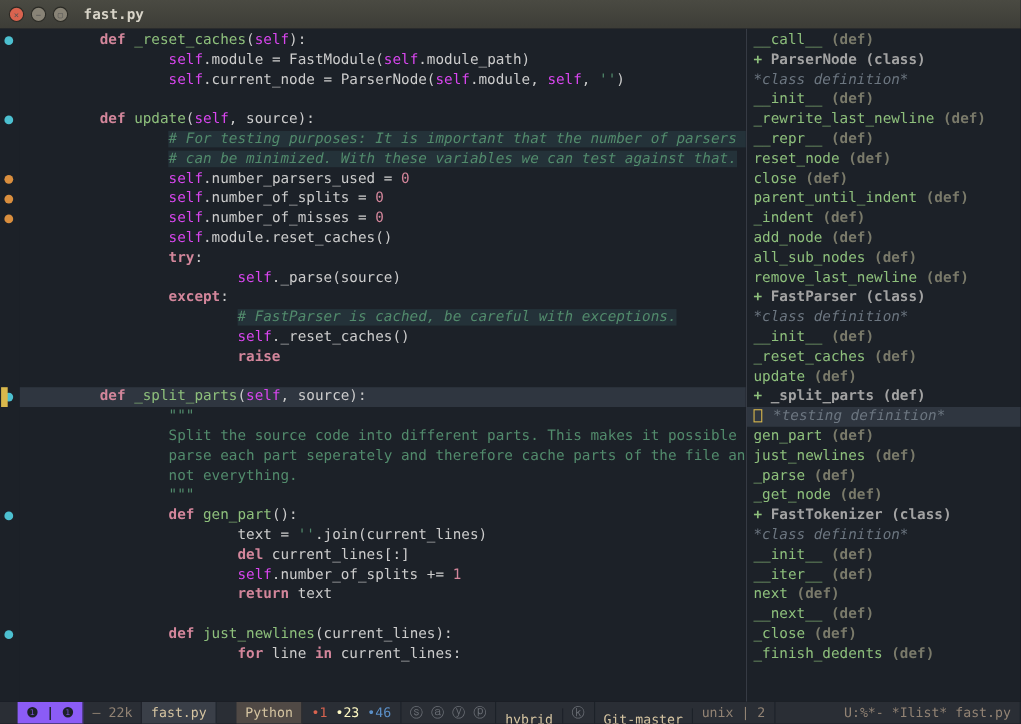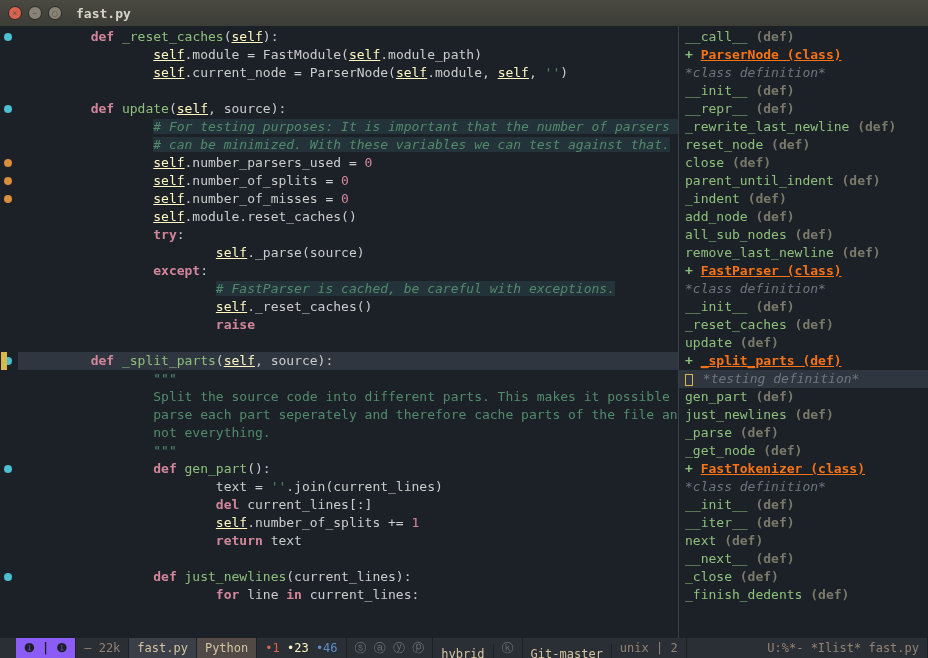--- a/index.html
+++ b/index.html
@@ -66,41 +66,41 @@
 }
 .m-cyan { background: #4cc0d0; }
 .m-orange { background: #d98e3e; }
 .m-bar {
   position: absolute;
   left: -17px; width: 6px; height: 18px; top: 0;
   background: #d9b84c;
 }
 .kw { color: #d3869b; font-weight: bold; }
 .fn { color: #8ec07c; }
-.self { color: #fef9c3; text-decoration: underline; }
+.self { color: #d946ef; }
 .str { color: #528b6c; }
 .comment { color: #528b6c; font-style: italic; }
 .num { color: #d3869b; }
 .bg-comment { background: #243239; }
 .sidebar {
   width: 250px;
   background: #1c2128;
   border-left: 1px solid #3a3f48;
   padding: 2px 0;
   line-height: 18px;
   overflow: hidden;
 }
 .side-line {
   height: 18px;
   padding-left: 6px;
   white-space: nowrap;
 }
 .side-line.hl { background: #2f3640; }
 .plus { color: #8ec07c; font-weight: bold; }
-.cls { color: #f97316; text-decoration: underline; font-weight: bold; }
+.cls { color: #a3a3a3; font-weight: bold; }
 .def-name { color: #8ec07c; }
 .def-lbl { color: #7a7a6a; font-weight: bold; }
 .stardef { color: #6c7680; font-style: italic; }
 .side-marker {
   display: inline-block;
   width: 8px; height: 12px;
   border: 1px solid #d9b84c;
   margin-right: 2px;
   vertical-align: middle;
 }
@@ -115,21 +115,21 @@
 }
 .sb-seg {
   padding: 0 8px;
   height: 100%;
   display: flex;
   align-items: center;
   border-right: 1px solid #1c2128;
 }
 .sb-warn { background: #8b5cf6; color: #1c2128; font-weight: bold; margin-left: 16px; }
 .sb-file { background: #3a3f48; color: #d5c4a1; }
-.sb-mode { background: #504945; color: #d5c4a1; }
+.sb-mode { background: #504945; color: #d5c4a1; margin-left: 18px; }
 .sb-git { color: #d5c4a1; margin-top: 12px; }
 .sb-right { margin-left: auto; display: flex; align-items: center; height: 100%; }
 .err-red { color: #d9634f; }
 .err-orange { color: #fef9c3; }
 .err-blue { color: #5b8fc7; }
 .circled { color: #6a6e75; }
 </style>
 </head>
 <body>
 
@@ -145,22 +145,22 @@
 <div class="main">
   <div class="editor">
     <div class="gutter"></div>
     <div class="code-area" id="code-area"><div class="line"><span class="marker m-cyan"></span><span>        </span><span><span class="kw">def</span><span> </span><span class="fn">_reset_caches</span><span>(</span><span class="self">self</span><span>):</span></span></div><div class="line"><span>                </span><span><span class="self">self</span><span>.module = FastModule(</span><span class="self">self</span><span>.module_path)</span></span></div><div class="line"><span>                </span><span><span class="self">self</span><span>.current_node = ParserNode(</span><span class="self">self</span><span>.module, </span><span class="self">self</span><span>, </span><span class="str">''</span><span>)</span></span></div><div class="line"></div><div class="line"><span class="marker m-cyan"></span><span>        </span><span><span class="kw">def</span><span> </span><span class="fn">update</span><span>(</span><span class="self">self</span><span>, source):</span></span></div><div class="line"><span>                </span><span class="bg-comment"><span class="comment"># For testing purposes: It is important that the number of parsers used</span></span></div><div class="line"><span>                </span><span class="bg-comment"><span class="comment"># can be minimized. With these variables we can test against that.</span></span></div><div class="line"><span class="marker m-orange"></span><span>                </span><span><span class="self">self</span><span>.number_parsers_used = </span><span class="num">0</span></span></div><div class="line"><span class="marker m-orange"></span><span>                </span><span><span class="self">self</span><span>.number_of_splits = </span><span class="num">0</span></span></div><div class="line"><span class="marker m-orange"></span><span>                </span><span><span class="self">self</span><span>.number_of_misses = </span><span class="num">0</span></span></div><div class="line"><span>                </span><span><span class="self">self</span><span>.module.reset_caches()</span></span></div><div class="line"><span>                </span><span><span class="kw">try</span><span>:</span></span></div><div class="line"><span>                        </span><span><span class="self">self</span><span>._parse(source)</span></span></div><div class="line"><span>                </span><span><span class="kw">except</span><span>:</span></span></div><div class="line"><span>                        </span><span class="bg-comment"><span class="comment"># FastParser is cached, be careful with exceptions.</span></span></div><div class="line"><span>                        </span><span><span class="self">self</span><span>._reset_caches()</span></span></div><div class="line"><span>                        </span><span><span class="kw">raise</span></span></div><div class="line"></div><div class="line hl"><span class="marker m-cyan"></span><span class="m-bar"></span><span>        </span><span><span class="kw">def</span><span> </span><span class="fn">_split_parts</span><span>(</span><span class="self">self</span><span>, source):</span></span></div><div class="line"><span>                </span><span><span class="str">"""</span></span></div><div class="line"><span>                </span><span><span class="str">Split the source code into different parts. This makes it possible to</span></span></div><div class="line"><span>                </span><span><span class="str">parse each part seperately and therefore cache parts of the file and</span></span></div><div class="line"><span>                </span><span><span class="str">not everything.</span></span></div><div class="line"><span>                </span><span><span class="str">"""</span></span></div><div class="line"><span class="marker m-cyan"></span><span>                </span><span><span class="kw">def</span><span> </span><span class="fn">gen_part</span><span>():</span></span></div><div class="line"><span>                        </span><span><span>text = </span><span class="str">''</span><span>.join(current_lines)</span></span></div><div class="line"><span>                        </span><span><span class="kw">del</span><span> current_lines[:]</span></span></div><div class="line"><span>                        </span><span><span class="self">self</span><span>.number_of_splits += </span><span class="num">1</span></span></div><div class="line"><span>                        </span><span><span class="kw">return</span><span> text</span></span></div><div class="line"></div><div class="line"><span class="marker m-cyan"></span><span>                </span><span><span class="kw">def</span><span> </span><span class="fn">just_newlines</span><span>(current_lines):</span></span></div><div class="line"><span>                        </span><span><span class="kw">for</span><span> line </span><span class="kw">in</span><span> current_lines:</span></span></div></div>
   </div>
   <div class="sidebar" id="sidebar">
       <div class="side-line">      <span class="def-name">__call__</span> <span class="def-lbl">(def)</span></div>
       <div class="side-line"><span class="plus">+ </span><span class="cls">ParserNode (class)</span></div>
       <div class="side-line">      <span class="stardef">*class definition*</span></div>
       <div class="side-line">      <span class="def-name">__init__</span> <span class="def-lbl">(def)</span></div>
+      <div class="side-line">      <span class="def-name">_rewrite_last_newline</span> <span class="def-lbl">(def)</span></div>
       <div class="side-line">      <span class="def-name">__repr__</span> <span class="def-lbl">(def)</span></div>
-      <div class="side-line">      <span class="def-name">_rewrite_last_newline</span> <span class="def-lbl">(def)</span></div>
       <div class="side-line">      <span class="def-name">reset_node</span> <span class="def-lbl">(def)</span></div>
       <div class="side-line">      <span class="def-name">close</span> <span class="def-lbl">(def)</span></div>
       <div class="side-line">      <span class="def-name">parent_until_indent</span> <span class="def-lbl">(def)</span></div>
       <div class="side-line">      <span class="def-name">_indent</span> <span class="def-lbl">(def)</span></div>
       <div class="side-line">      <span class="def-name">add_node</span> <span class="def-lbl">(def)</span></div>
       <div class="side-line">      <span class="def-name">all_sub_nodes</span> <span class="def-lbl">(def)</span></div>
       <div class="side-line">      <span class="def-name">remove_last_newline</span> <span class="def-lbl">(def)</span></div>
       <div class="side-line"><span class="plus">+ </span><span class="cls">FastParser (class)</span></div>
       <div class="side-line">      <span class="stardef">*class definition*</span></div>
       <div class="side-line">      <span class="def-name">__init__</span> <span class="def-lbl">(def)</span></div>

